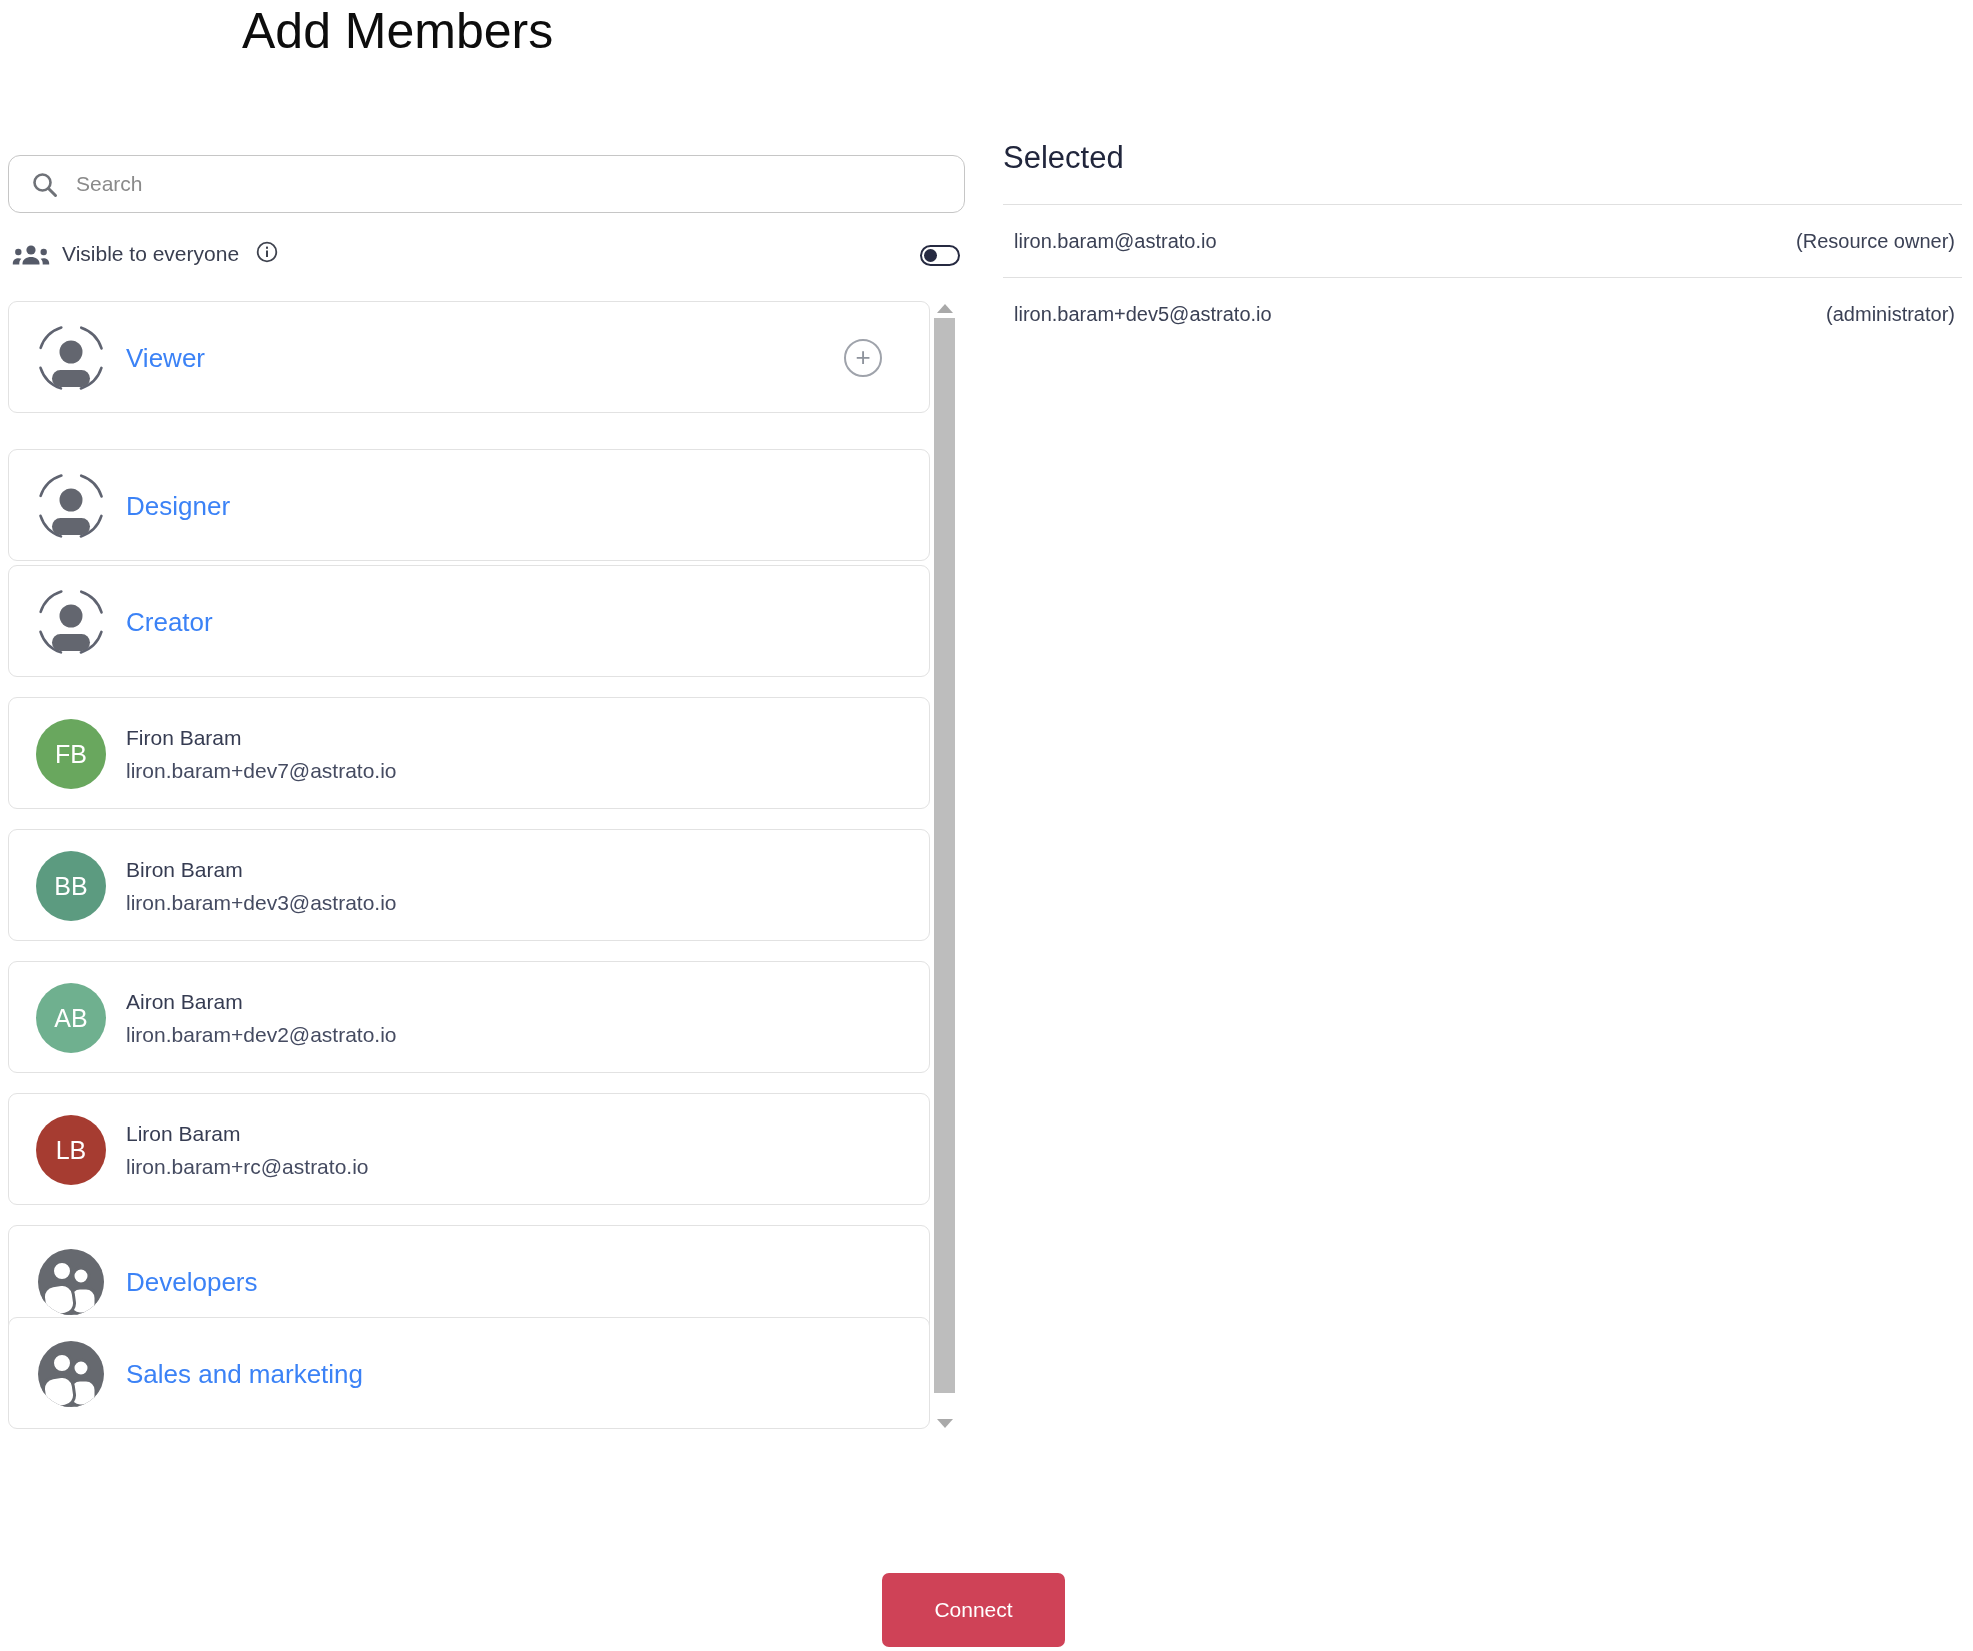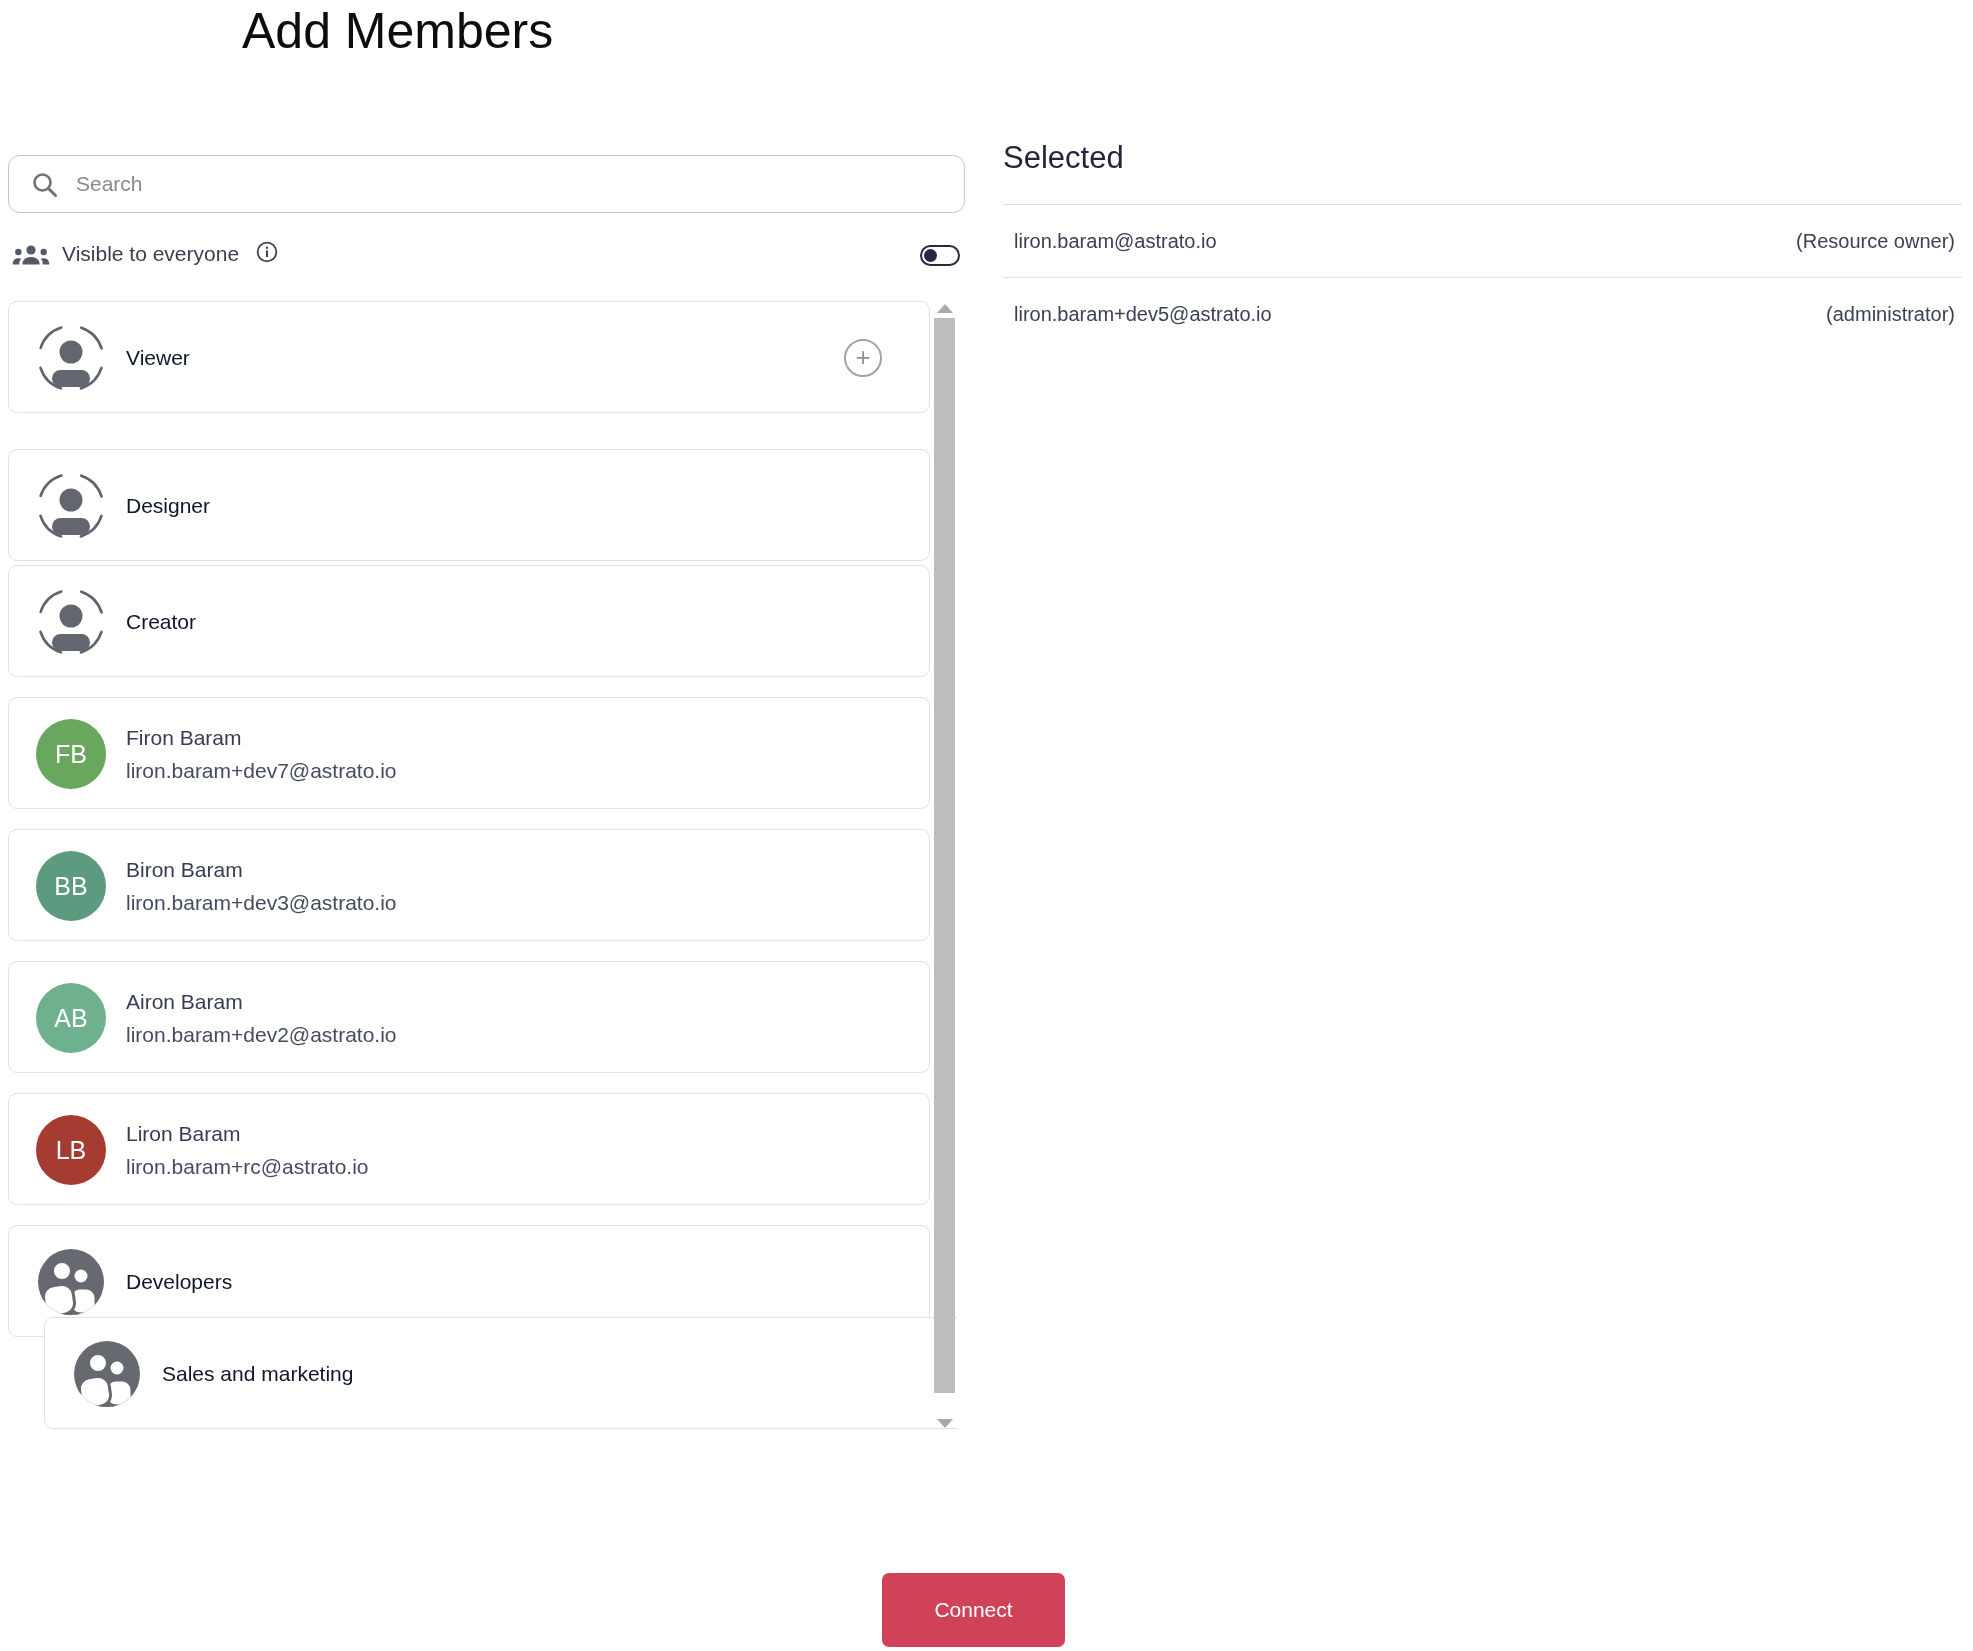--- a/index.html
+++ b/index.html
@@ -24,21 +24,21 @@
   .toggle-knob { position:absolute; left:2px; top:2px; width:13px; height:13px; border-radius:50%; background:#262a41; }
 
   
   .member-list { position:absolute; left:8px; top:301px; width:949px; height:1139px; overflow:hidden; }
   .member-card { position:absolute; left:0; width:922px; height:112px; border:1px solid #e2e2e2; border-radius:9px; background:#fff; cursor:pointer; }
   .card-avatar-slot { position:absolute; left:27px; top:21px; width:70px; height:70px; }
   .avatar-circle { width:70px; height:70px; border-radius:50%; display:flex; align-items:center; justify-content:center; color:#fff; font-size:25px; }
   .card-text { position:absolute; left:117px; top:0; height:112px; display:flex; flex-direction:column; justify-content:center; }
   .card-name { font-size:21px; color:#363c52; line-height:33px; }
   .card-email { font-size:21px; color:#454b61; line-height:33px; }
-  .card-label { position:absolute; left:117px; top:0; height:112px; display:flex; align-items:center; font-size:21px; color:#0f172a; }
+  .card-label { position:absolute; left:117px; top:0; height:112px; display:flex; align-items:center; font-size:26px; color:#3b82f6; }
   .add-button { position:absolute; left:835px; top:37px; width:38px; height:38px; border:2px solid #9fa3ab; border-radius:50%; background:#fff; cursor:pointer; display:flex; align-items:center; justify-content:center; }
   .add-button span { font-size:26px; color:#8e939c; line-height:1; margin-top:-3px; }
 
   
   .scrollbar { position:absolute; left:924px; top:0; width:25px; height:1139px; }
   .scroll-arrow-up { position:absolute; left:5px; top:3px; width:0; height:0; border-left:8px solid transparent; border-right:8px solid transparent; border-bottom:9px solid #a9a9a9; cursor:pointer; }
   .scroll-thumb { position:absolute; left:2px; top:17px; width:21px; height:1075px; background:#bdbdbd; cursor:pointer; }
   .scroll-arrow-down { position:absolute; left:5px; top:1118px; width:0; height:0; border-left:8px solid transparent; border-right:8px solid transparent; border-top:9px solid #a9a9a9; cursor:pointer; }
 
   
@@ -173,21 +173,21 @@
         <g clip-path="url(#gclip0)">
           <circle cx="45" cy="29" r="8" fill="#fff" stroke="#66696f" stroke-width="3"></circle>
           <rect x="34" y="41" width="26" height="26" rx="10" fill="#fff" stroke="#66696f" stroke-width="3"></rect>
           <circle cx="26" cy="24" r="9.5" fill="#fff" stroke="#66696f" stroke-width="3"></circle>
           <rect x="8" y="38" width="30" height="30" rx="11" fill="#fff" stroke="#66696f" stroke-width="3" transform="rotate(-8 23 53)"></rect>
         </g>
       </svg>
     </div>
     <div class="card-label">Developers</div>
   </div>
-        <div class="member-card" style="top: 1016px; margin-left: 36px;">
+        <div class="member-card" style="top: 1016px;">
     <div class="card-avatar-slot">
       <svg width="70" height="70" viewBox="0 0 70 70">
         <defs>
                 <clipPath class="gclip" id="gclip1">
                   <circle cx="35" cy="35" r="33"></circle>
                 </clipPath>
               </defs>
         <circle cx="35" cy="35" r="33" fill="#66696f"></circle>
         <g clip-path="url(#gclip1)">
           <circle cx="45" cy="29" r="8" fill="#fff" stroke="#66696f" stroke-width="3"></circle>

